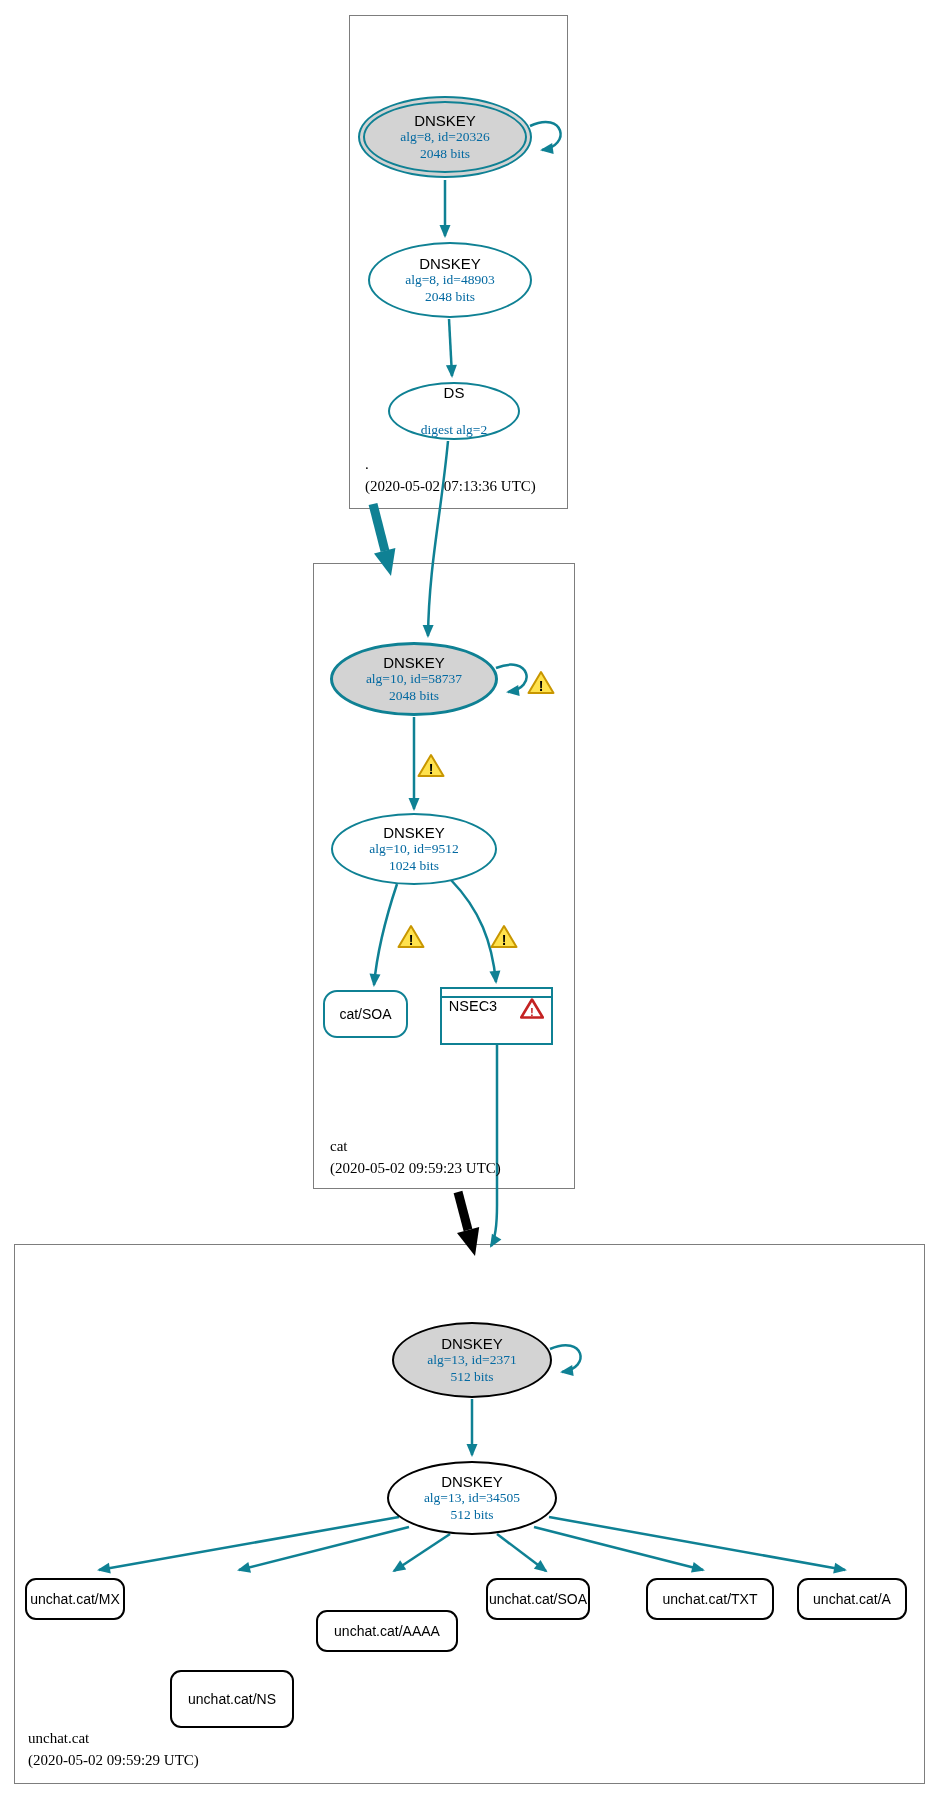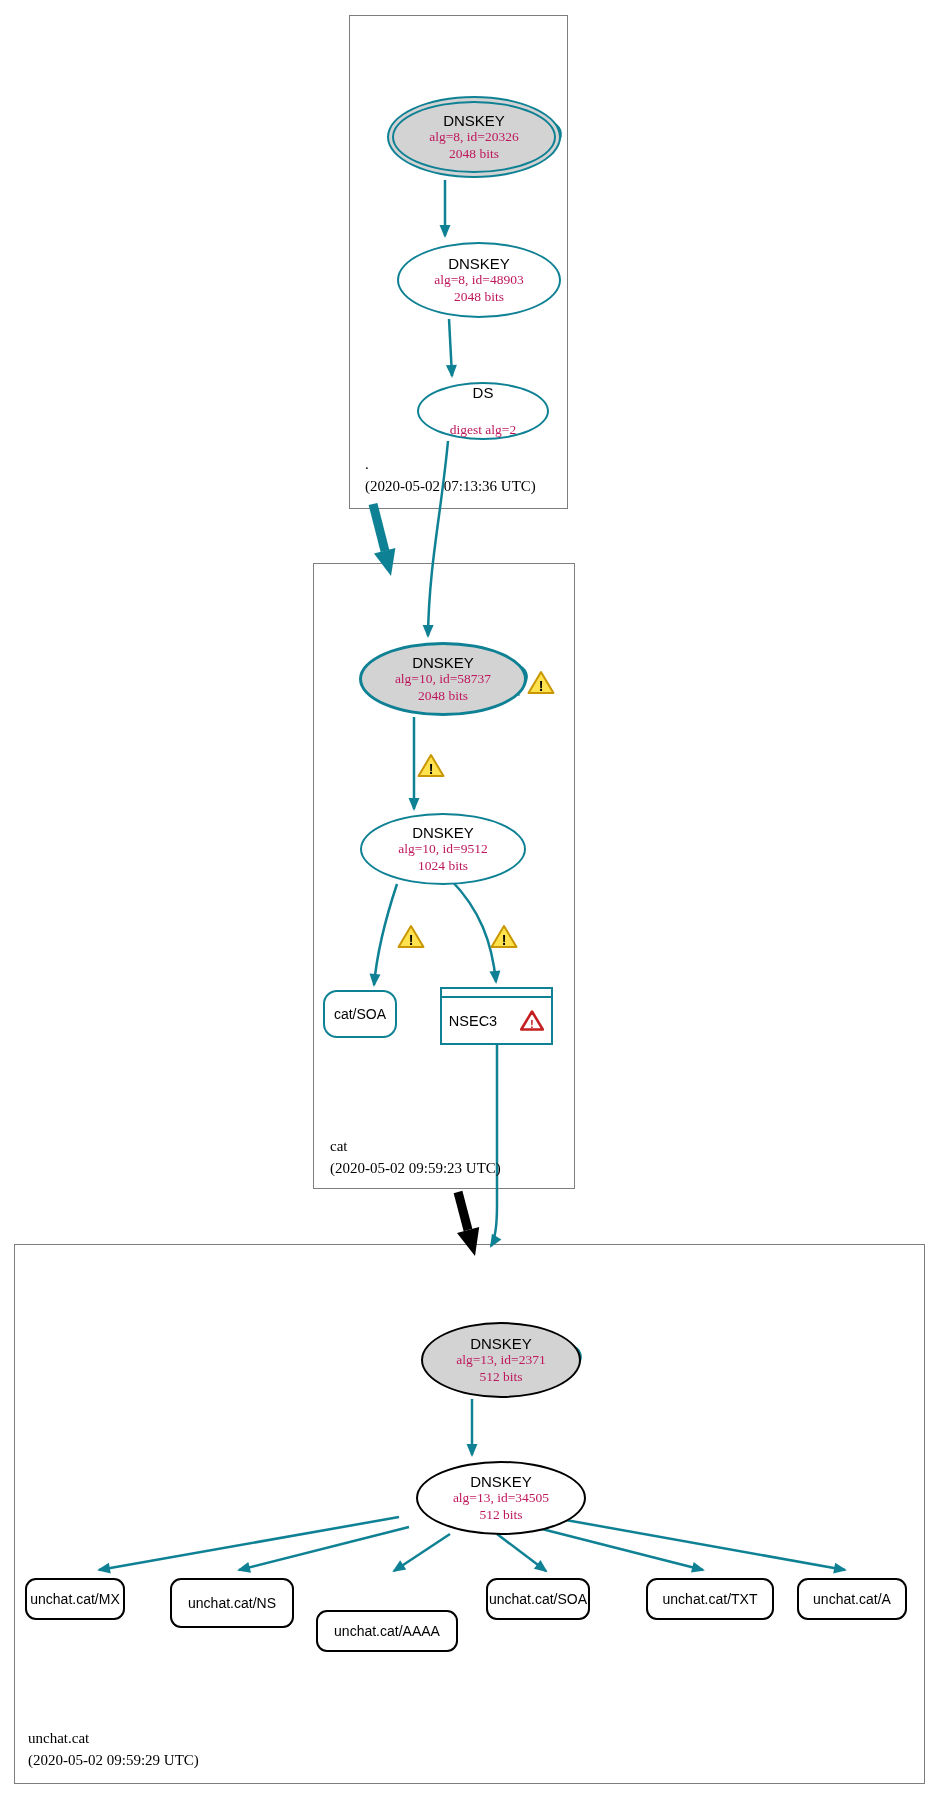--- a/index.html
+++ b/index.html
@@ -9,34 +9,34 @@
     --warn-fill:#ffe24d;
     --warn-stroke:#c89600;
     --err:#c42222;
   }
   *{box-sizing:border-box;margin:0;padding:0;}
   body{background:#ffffff;font-family:"Liberation Sans",sans-serif;}
   #canvas{position:relative;width:939px;height:1802px;background:#ffffff;overflow:hidden;}
   .zonebox{position:absolute;border:1px solid var(--boxborder);background:transparent;}
   .edges{position:absolute;left:0;top:0;pointer-events:none;}
   .node{position:absolute;display:flex;flex-direction:column;align-items:center;justify-content:center;
-        text-align:center;background:#fff;margin-left:29px;}
+        text-align:center;background:#fff;}
   .ellipse{border-radius:50%;border:2px solid var(--teal);}
   .ellipse.ksk{background:var(--ksk-fill);}
   .ellipse.double::before{content:"";position:absolute;inset:3px;border:2px solid var(--teal);border-radius:50%;}
   .ellipse.thick{border-width:3px;}
   .ellipse.black{border-color:#000;border-width:2.5px;}
   .node .title{font-size:15px;line-height:1.15;color:#000;}
-  .node .detail,.node .bits{font-family:"Liberation Serif",serif;font-size:13.5px;line-height:1.2;color:#be185d;}
+  .node .detail,.node .bits{font-family:"Liberation Serif",serif;font-size:13.5px;line-height:1.2;color:#0369a1;}
   .rrset{position:absolute;border:2px solid var(--teal);border-radius:14px;background:#fff;
          display:flex;align-items:center;justify-content:center;font-size:14px;color:#000;}
   .rrset.black{border-color:#000;border-radius:11px;}
   .nsec3{position:absolute;border:2.5px solid var(--teal);background:#fff;display:flex;flex-direction:column;}
   .nsec3 .band{height:9px;border-bottom:2.5px solid var(--teal);}
-  .nsec3 .content{flex:1;display:flex;align-items:center;justify-content:center;gap:23px;font-size:14.5px;}
+  .nsec3 .content{flex:1;display:flex;justify-content:center;gap:23px;font-size:14.5px;}
   .zlabel{position:absolute;font-family:"Liberation Serif",serif;font-size:15px;color:#000;}
   .warn{position:absolute;}
 </style>
 </head>
 <body>
 
 <div id="canvas">
 
   <div class="zonebox" style="left:349px;top:15px;width:219px;height:494px;"></div>
   <div class="zonebox" style="left:313px;top:563px;width:262px;height:626px;"></div>
@@ -129,21 +129,21 @@
 
   <svg class="warn" style="left:397px;top:924px;" width="28" height="25" viewBox="0 0 28 25">
     <polygon points="14,2 26.5,23 1.5,23" fill="#ffe24d" stroke="#c89600" stroke-width="2" stroke-linejoin="round"></polygon>
     <text x="14" y="21" text-anchor="middle" font-size="14" font-weight="bold" fill="#000">!</text>
   </svg>
   <svg class="warn" style="left:490px;top:924px;" width="28" height="25" viewBox="0 0 28 25">
     <polygon points="14,2 26.5,23 1.5,23" fill="#ffe24d" stroke="#c89600" stroke-width="2" stroke-linejoin="round"></polygon>
     <text x="14" y="21" text-anchor="middle" font-size="14" font-weight="bold" fill="#000">!</text>
   </svg>
 
-  <div class="rrset" style="left:323px;top:990px;width:74px;height:48px;">
+  <div class="rrset" style="left:323px;top:990px;width:85px;height:48px;">
     <span>cat/SOA</span>
   </div>
 
   <div class="nsec3" style="left:440px;top:987px;width:113px;height:58px;">
     <div class="band"></div>
     <div class="content">
       <span>NSEC3</span>
       <svg width="24" height="21" viewBox="0 0 24 21">
         <polygon points="12,1.5 22.8,19.5 1.2,19.5" fill="#fff" stroke="#c42222" stroke-width="2.6" stroke-linejoin="round"></polygon>
         <text x="12" y="17.5" text-anchor="middle" font-size="11.5" font-weight="bold" fill="#c42222">!</text>
@@ -162,21 +162,21 @@
 
   <div class="node ellipse black" style="left:387px;top:1461px;width:170px;height:74px;">
     <div class="title">DNSKEY</div>
     <div class="detail">alg=13, id=34505</div>
     <div class="bits">512 bits</div>
   </div>
 
   <div class="rrset black" style="left:25px;top:1578px;width:100px;height:42px;">
     <span>unchat.cat/MX</span>
   </div>
-  <div class="rrset black" style="left:170px;top:1578px;width:124px;height:50px;">
+  <div class="rrset black" style="left:170px;top:1670px;width:124px;height:58px;">
     <span>unchat.cat/NS</span>
   </div>
   <div class="rrset black" style="left:316px;top:1578px;width:142px;height:42px;margin-top:32px;">
     <span>unchat.cat/AAAA</span>
   </div>
   <div class="rrset black" style="left:486px;top:1578px;width:104px;height:42px;">
     <span>unchat.cat/SOA</span>
   </div>
   <div class="rrset black" style="left:646px;top:1578px;width:128px;height:42px;">
     <span>unchat.cat/TXT</span>

